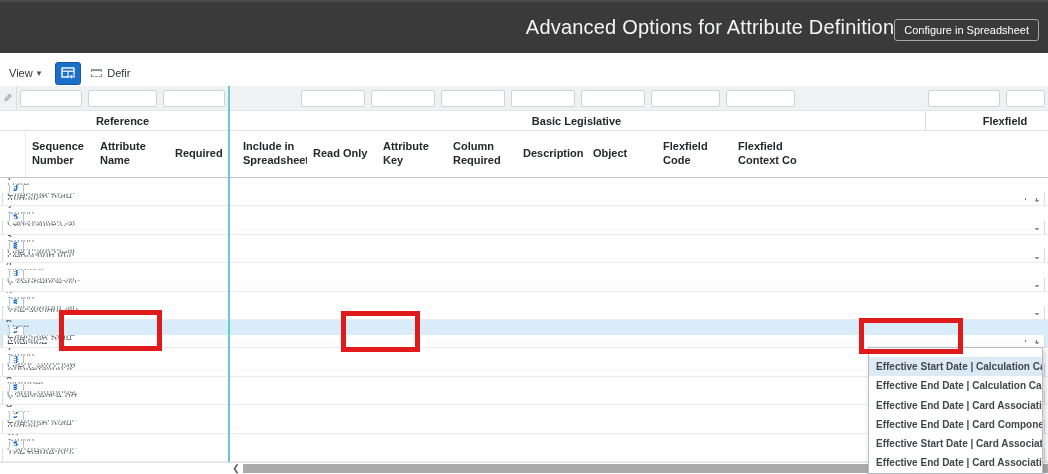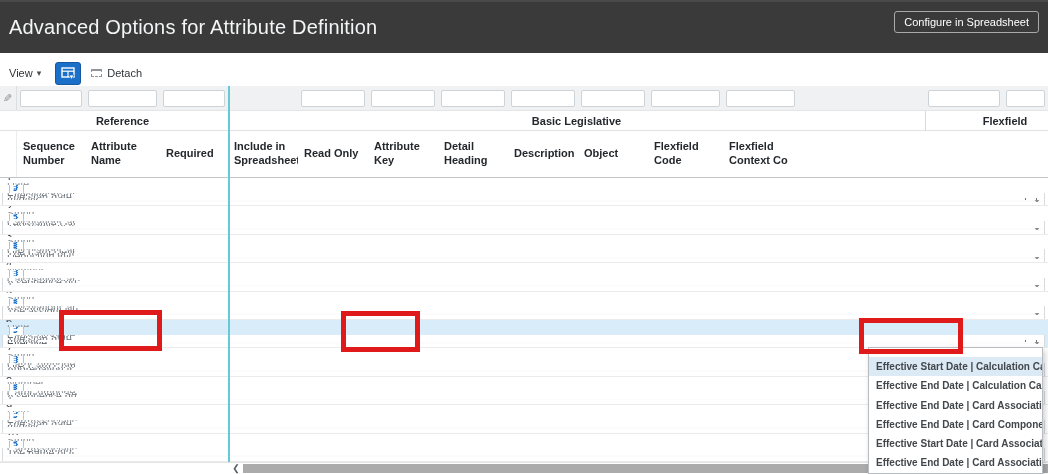--- a/index.html
+++ b/index.html
@@ -3,21 +3,21 @@
 <meta charset="utf-8">
 <style>
   html,body{margin:0;padding:0;}
   body{
     width:1048px;height:474px;overflow:hidden;position:relative;
     font-family:"Liberation Sans",sans-serif;background:#fff;
   }
   
   .titlebar{position:absolute;top:0;left:0;width:1048px;height:53px;background:#3a3a3a;
     border-top:2px solid #4a4a4a;box-sizing:border-box;display:flex;align-items:center;
-    justify-content:space-between;padding:0 9px;}
+    justify-content:flex-end;padding:8px 9px;}
   .title{color:#f4f5f6;font-size:20px;font-weight:300;letter-spacing:.2px;}
   .cfg-btn{align-self:flex-start;margin-top:9px;background:transparent;border:1px solid #a9a9a9;
     border-radius:3px;color:#fff;font-size:11px;padding:4px 9px;font-family:inherit;cursor:pointer;}
   
   .toolbar{position:absolute;top:53px;left:0;width:1048px;height:41px;background:#fff;
     border-bottom:1px solid #d8d8d8;box-sizing:border-box;display:flex;align-items:center;padding-left:9px;}
   .view-menu{display:flex;align-items:center;gap:4px;font-size:11px;color:#2f3439;cursor:pointer;}
   .caret{font-size:9px;color:#4a4f54;}
   .qbe-btn{width:24px;height:21px;background:#1a6fc9;border:1px solid #15589f;border-radius:3px;
     margin-left:14px;display:flex;align-items:center;justify-content:center;cursor:pointer;}
@@ -102,21 +102,21 @@
   <span class="qbe-btn">
     <svg width="14" height="13" viewBox="0 0 14 13">
       <rect x="1" y="1" width="12" height="9" fill="none" stroke="#ffffff" stroke-width="1.4"></rect>
       <line x1="1" y1="4.2" x2="13" y2="4.2" stroke="#ffffff" stroke-width="1.2"></line>
       <line x1="7" y1="4.2" x2="7" y2="10" stroke="#ffffff" stroke-width="1.2"></line>
       <path d="M8 8 L13 8 L10.5 12.5 Z" fill="#ffffff" stroke="#1a6fc9" stroke-width="0.8"></path>
     </svg>
   </span>
   <span class="detach">
     <span class="detach-ic"></span>
-    <span>Detach</span>
+    <span>Defir</span>
   </span>
 </div>
 
 <div class="filter-row grid" style="grid-template-columns: 17px 68px 75px 68px 70px 70px 70px 70px 70px 70px 75px 75px 67px 60px 78px 45px;">
     <div class="fcell first">
       <span class="pencil">✎</span>
     </div>
     <div class="fcell">
       <input class="finput" style="">
     </div>
@@ -155,29 +155,29 @@
     </div>
     <div class="fcell">
       <input class="finput" style="">
     </div>
   </div>
 <div class="group-row">
     <div class="gcell " style="left: 17px; width: 211px;">Reference</div>
     <div class="gcell " style="left: 228px; width: 697px;">Basic Legislative</div>
     <div class="gcell g-flex" style="left: 925px; width: 123px; padding-left: 36px;">Flexfield Attributes</div>
   </div>
-<div class="header-row grid" style="grid-template-columns: 17px 68px 75px 68px 70px 70px 70px 70px 70px 70px 75px 75px 67px 60px 78px 45px;">
+<div class="header-row grid" style="grid-template-columns: 17px 68px 75px 68px 70px 70px 70px 70px 70px 70px 75px 75px 67px 60px 78px 45px; padding-left: 9px;">
     <div class="hcell first"></div>
     <div class="hcell">Sequence Number</div>
     <div class="hcell">Attribute Name</div>
     <div class="hcell">Required</div>
     <div class="hcell">Include in Spreadsheet</div>
     <div class="hcell">Read Only</div>
     <div class="hcell">Attribute Key</div>
-    <div class="hcell">Detail Heading</div>
+    <div class="hcell">Column Required</div>
     <div class="hcell">Description</div>
     <div class="hcell">Object</div>
     <div class="hcell">Flexfield Code</div>
     <div class="hcell">Flexfield Context Co</div>
   </div>
 <div class="rows">
     <div class="row grid">
       <div class="cell first"></div>
       <div class="cell seq">1</div>
       <div class="cell txt">EffectiveStart...</div>

